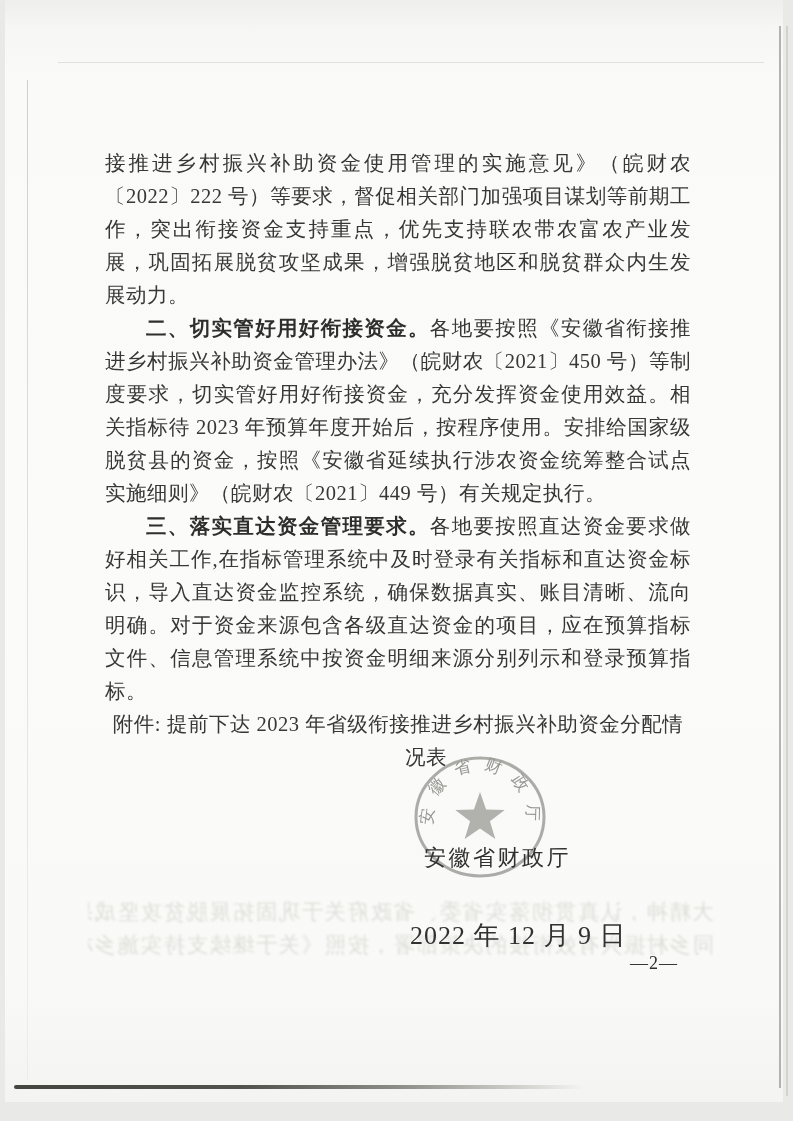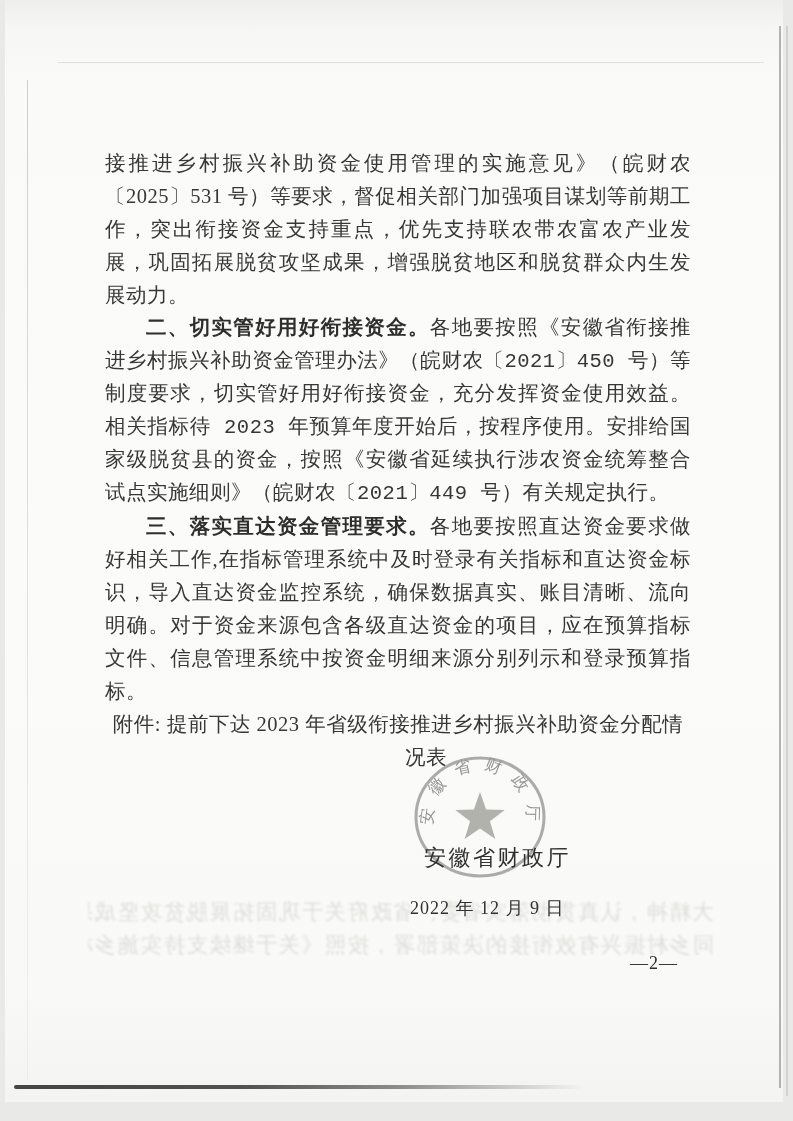--- a/index.html
+++ b/index.html
@@ -33,41 +33,41 @@
 
   
   .doc-body {
     position:absolute; left:105px; top:147px; width:586px;
     font-size:20.5px; line-height:33px; letter-spacing:.5px;
     color:#373737;
     text-align:justify; text-justify:inter-character;
   }
   .doc-body p { margin:0; }
   .p-indent { text-indent:41px; }
-  .p2 { margin-top:13px;font-family:Liberation Mono, monospace; }
+  .p2 { margin-top:13px; }
   .p3 { margin-top:7px; }
   .lead { font-weight:bold; color:#2e2e2e; }
 
   .attachment {
     margin-top:40px;
     margin-left:28px;
     padding-left:56px; text-indent:-56px;
     text-align:center;
   }
   .attachment .att-label { margin-right:6px; }
 
   
   .seal { position:absolute; left:412px; top:755px; width:136px; height:126px; z-index:2; opacity:.92; }
   .signature {
     position:absolute; left:424px; top:843px; z-index:3;
     font-size:22px; letter-spacing:2.5px; color:#313131;
   }
   .date {
-    position:absolute; left:410px; top:896px; z-index:3;
-    font-size:18px; letter-spacing:1px; color:#313131;
+    position:absolute; left:410px; top:918px; z-index:3;
+    font-size:26px; letter-spacing:1px; color:#313131;
   }
 
   .page-number {
     position:absolute; left:630px; top:953px;
     font-size:18px; letter-spacing:1px; color:#2e2e2e;
   }
 
   
   .bleed {
     position:absolute; left:88px; width:626px; height:26px; z-index:1;
@@ -89,21 +89,21 @@
   <div class="fold-line"></div>
   <div class="edge-right-dark"></div>
   <div class="edge-right-light"></div>
   <div class="edge-bottom"></div>
 
   <div class="bleed bleed1">大精神，认真贯彻落实省委、省政府关于巩固拓展脱贫攻坚成果</div>
   <div class="bleed bleed2">同乡村振兴有效衔接的决策部署，按照《关于继续支持实施乡村</div>
 
   <div class="doc-body">
 
-    <p>接推进乡村振兴补助资金使用管理的实施意见》（皖财农〔2025〕531 号）等要求，督促相关部门加强项目谋划等前期工作，突出衔接资金支持重点，优先支持联农带农富农产业发展，巩固拓展脱贫攻坚成果，增强脱贫地区和脱贫群众内生发展动力。</p>
+    <p>接推进乡村振兴补助资金使用管理的实施意见》（皖财农〔2022〕222 号）等要求，督促相关部门加强项目谋划等前期工作，突出衔接资金支持重点，优先支持联农带农富农产业发展，巩固拓展脱贫攻坚成果，增强脱贫地区和脱贫群众内生发展动力。</p>
 
     <p class="p-indent p2"><span class="lead">二、切实管好用好衔接资金。</span><span>各地要按照《安徽省衔接推进乡村振兴补助资金管理办法》（皖财农〔2021〕450 号）等制度要求，切实管好用好衔接资金，充分发挥资金使用效益。相关指标待 2023 年预算年度开始后，按程序使用。安排给国家级脱贫县的资金，按照《安徽省延续执行涉农资金统筹整合试点实施细则》（皖财农〔2021〕449 号）有关规定执行。</span></p>
 
     <p class="p-indent p3"><span class="lead">三、落实直达资金管理要求。</span><span>各地要按照直达资金要求做好相关工作,在指标管理系统中及时登录有关指标和直达资金标识，导入直达资金监控系统，确保数据真实、账目清晰、流向明确。对于资金来源包含各级直达资金的项目，应在预算指标文件、信息管理系统中按资金明细来源分别列示和登录预算指标。</span></p>
 
     <p class="attachment"><span class="att-label">附件:</span><span>提前下达 2023 年省级衔接推进乡村振兴补助资金分配情况表</span></p>
   </div>
 
   <svg class="seal" viewBox="0 0 136 126">
     <ellipse cx="68" cy="62" rx="64" ry="59" fill="none" stroke="#8f8f8b" stroke-width="3" opacity=".8"></ellipse>

